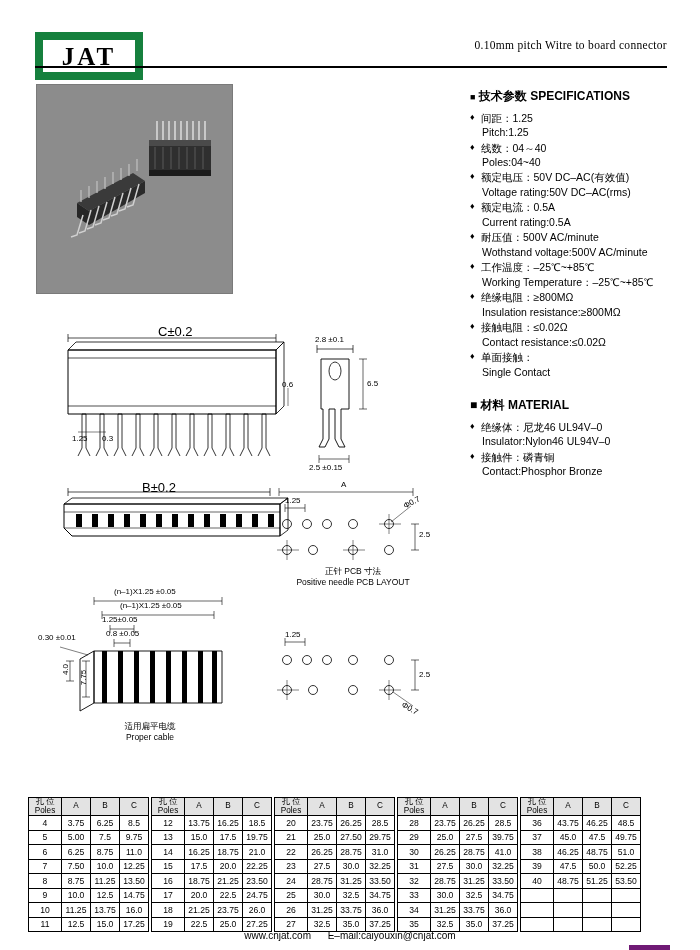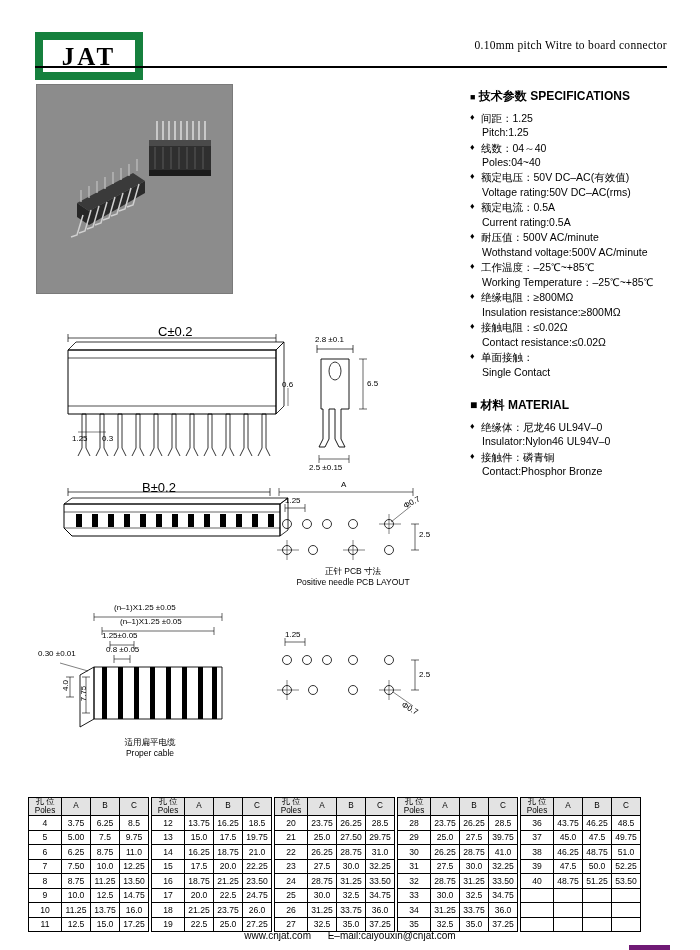--- a/index.html
+++ b/index.html
@@ -400,21 +400,21 @@
       <line x1="150" y1="40" x2="150" y2="70" stroke="#000" stroke-width="0.6"></line>
       <line x1="146" y1="40" x2="154" y2="40" stroke="#000" stroke-width="0.6"></line>
       <line x1="146" y1="70" x2="154" y2="70" stroke="#000" stroke-width="0.6"></line>
       <line x1="128" y1="72" x2="148" y2="86" stroke="#000" stroke-width="0.5"></line>
     </svg>
     <div class="lbl" style="left:20px;top:10px;">1.25</div>
     <div class="lbl" style="left:154px;top:50px;">2.5</div>
     <div class="lbl" style="left:136px;top:84px;transform:rotate(30deg);">Φ0.7</div>
   </div>
 
-  <div class="drawing" style="left:40px;top:601px;width:220px;height:160px;">
+  <div class="drawing" style="left:40px;top:585px;width:220px;height:160px;">
     <svg width="220" height="160" viewBox="0 0 220 160">
 
       <line x1="54" y1="16" x2="182" y2="16" stroke="#000" stroke-width="0.6"></line>
       <line x1="54" y1="12" x2="54" y2="20" stroke="#000" stroke-width="0.6"></line>
       <line x1="182" y1="12" x2="182" y2="20" stroke="#000" stroke-width="0.6"></line>
       <line x1="62" y1="30" x2="174" y2="30" stroke="#000" stroke-width="0.6"></line>
       <line x1="62" y1="26" x2="62" y2="34" stroke="#000" stroke-width="0.6"></line>
       <line x1="174" y1="26" x2="174" y2="34" stroke="#000" stroke-width="0.6"></line>
       <line x1="70" y1="44" x2="94" y2="44" stroke="#000" stroke-width="0.6"></line>
       <line x1="70" y1="40" x2="70" y2="48" stroke="#000" stroke-width="0.6"></line>

